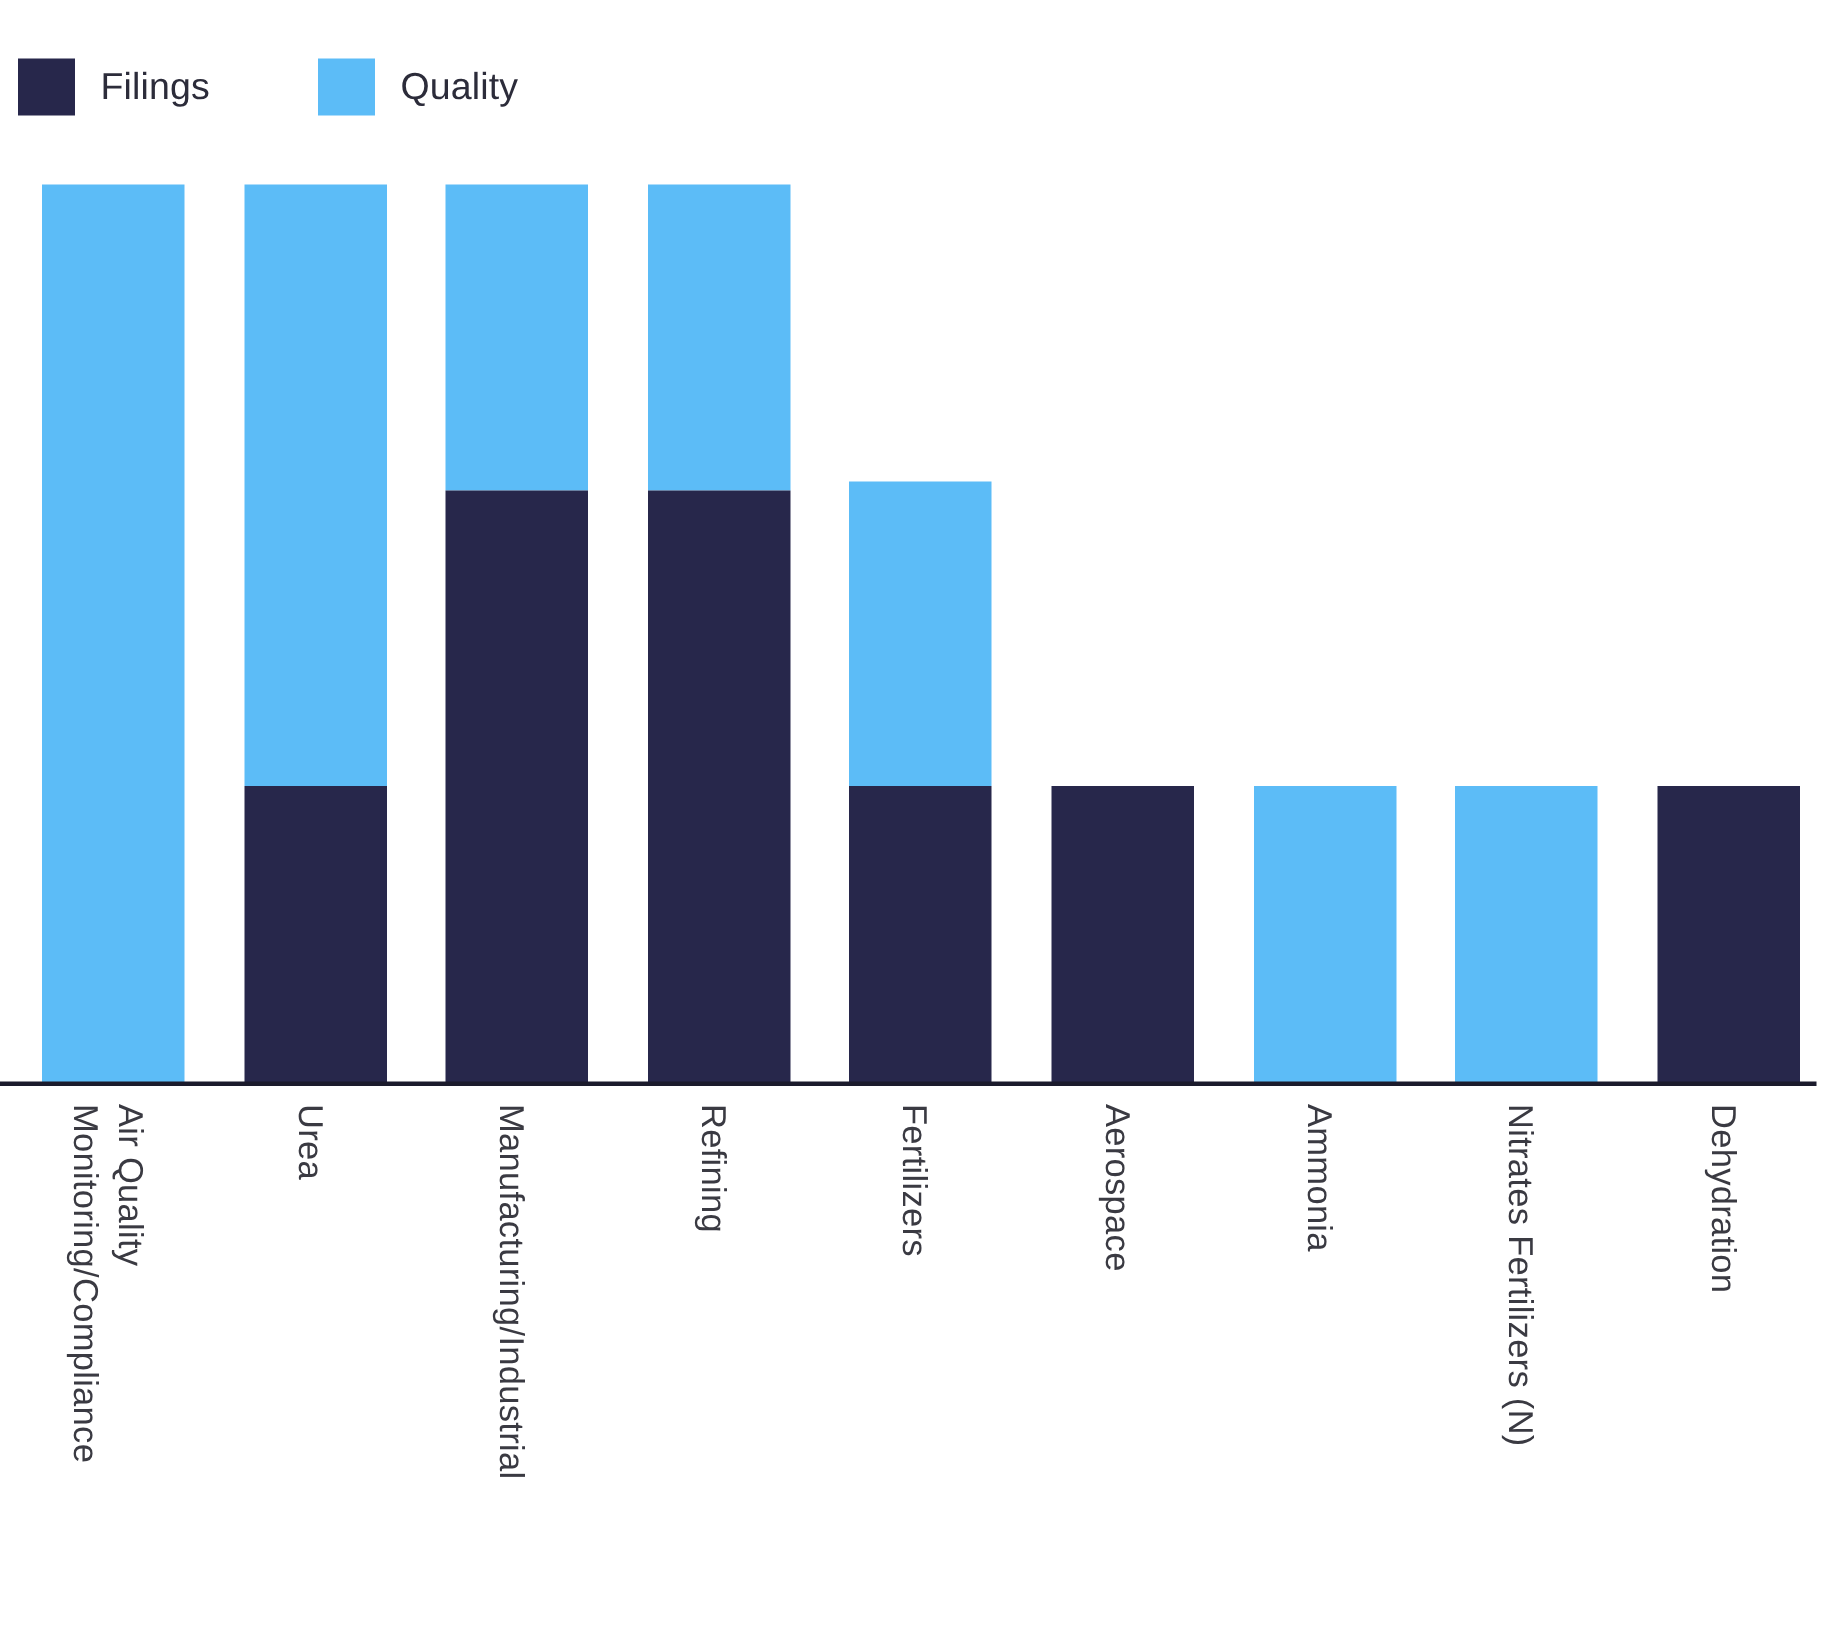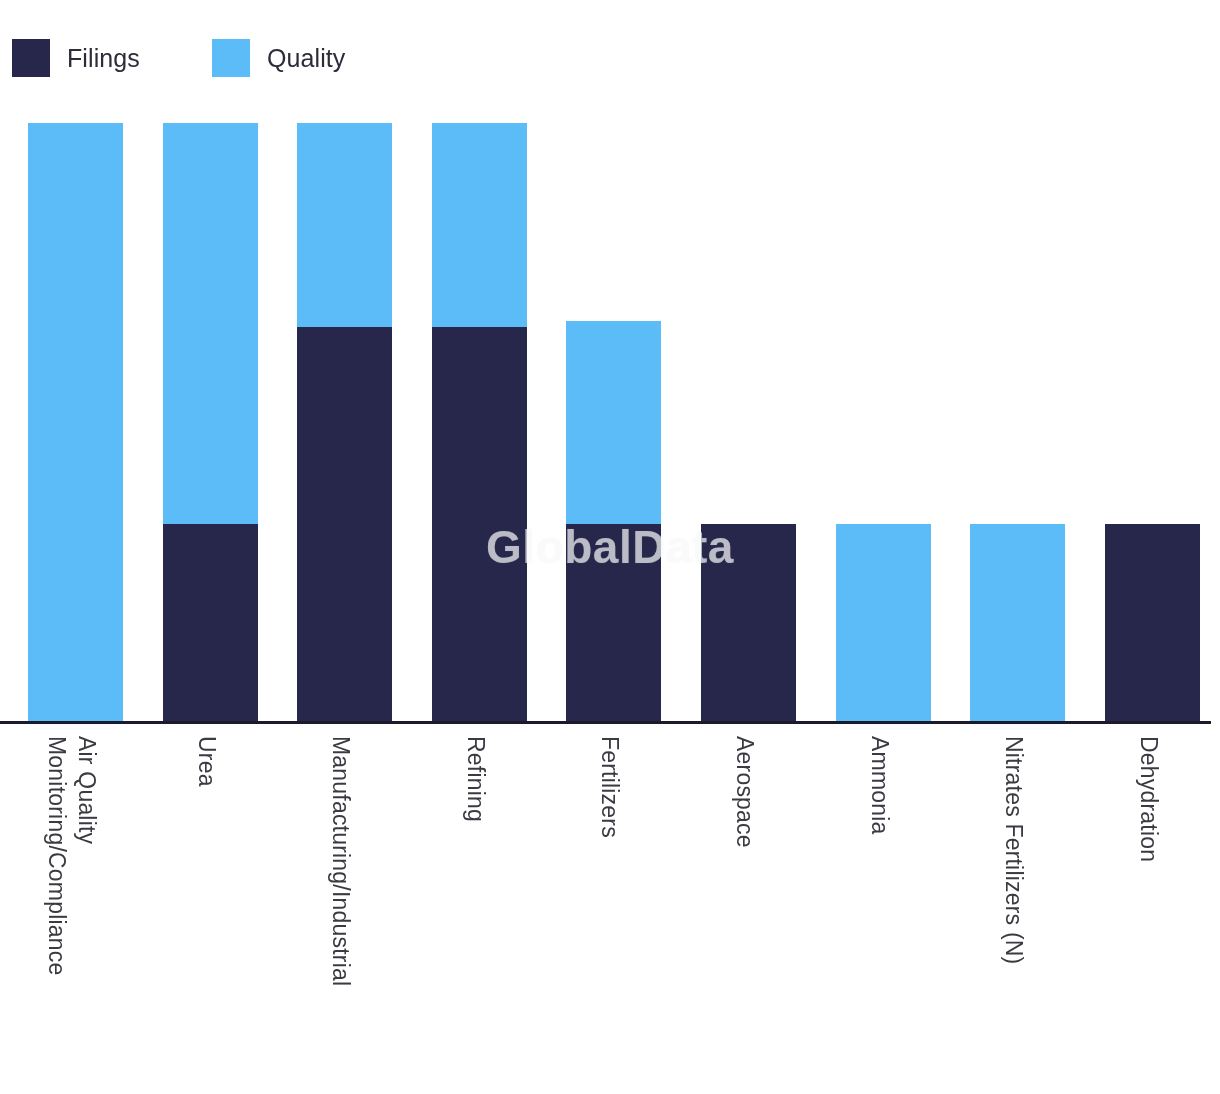--- a/index.html
+++ b/index.html
@@ -168,21 +168,20 @@
           <div class="seg" style="background: rgb(92, 188, 247); height: 197.67px;"></div>
         </div>
       </div>
       <div class="bar-group" style="left: 1105px; width: 95px; height: 1094px;">
         <div class="bar-stack">
           <div class="seg" style="background: rgb(39, 39, 75); height: 197.67px;"></div>
         </div>
       </div>
     </div>
 
-  <div id="watermark">GlobalData</div>
 
   <div id="axis-line"></div>
 
   <div id="ticklabels">
       <div class="tick-label" style="left: 101.5px;">Air Quality
 Monitoring/Compliance</div>
       <div class="tick-label" style="left: 221.5px;">Urea</div>
       <div class="tick-label" style="left: 355.5px;">Manufacturing/Industrial</div>
       <div class="tick-label" style="left: 490.5px;">Refining</div>
       <div class="tick-label" style="left: 624.5px;">Fertilizers</div>

